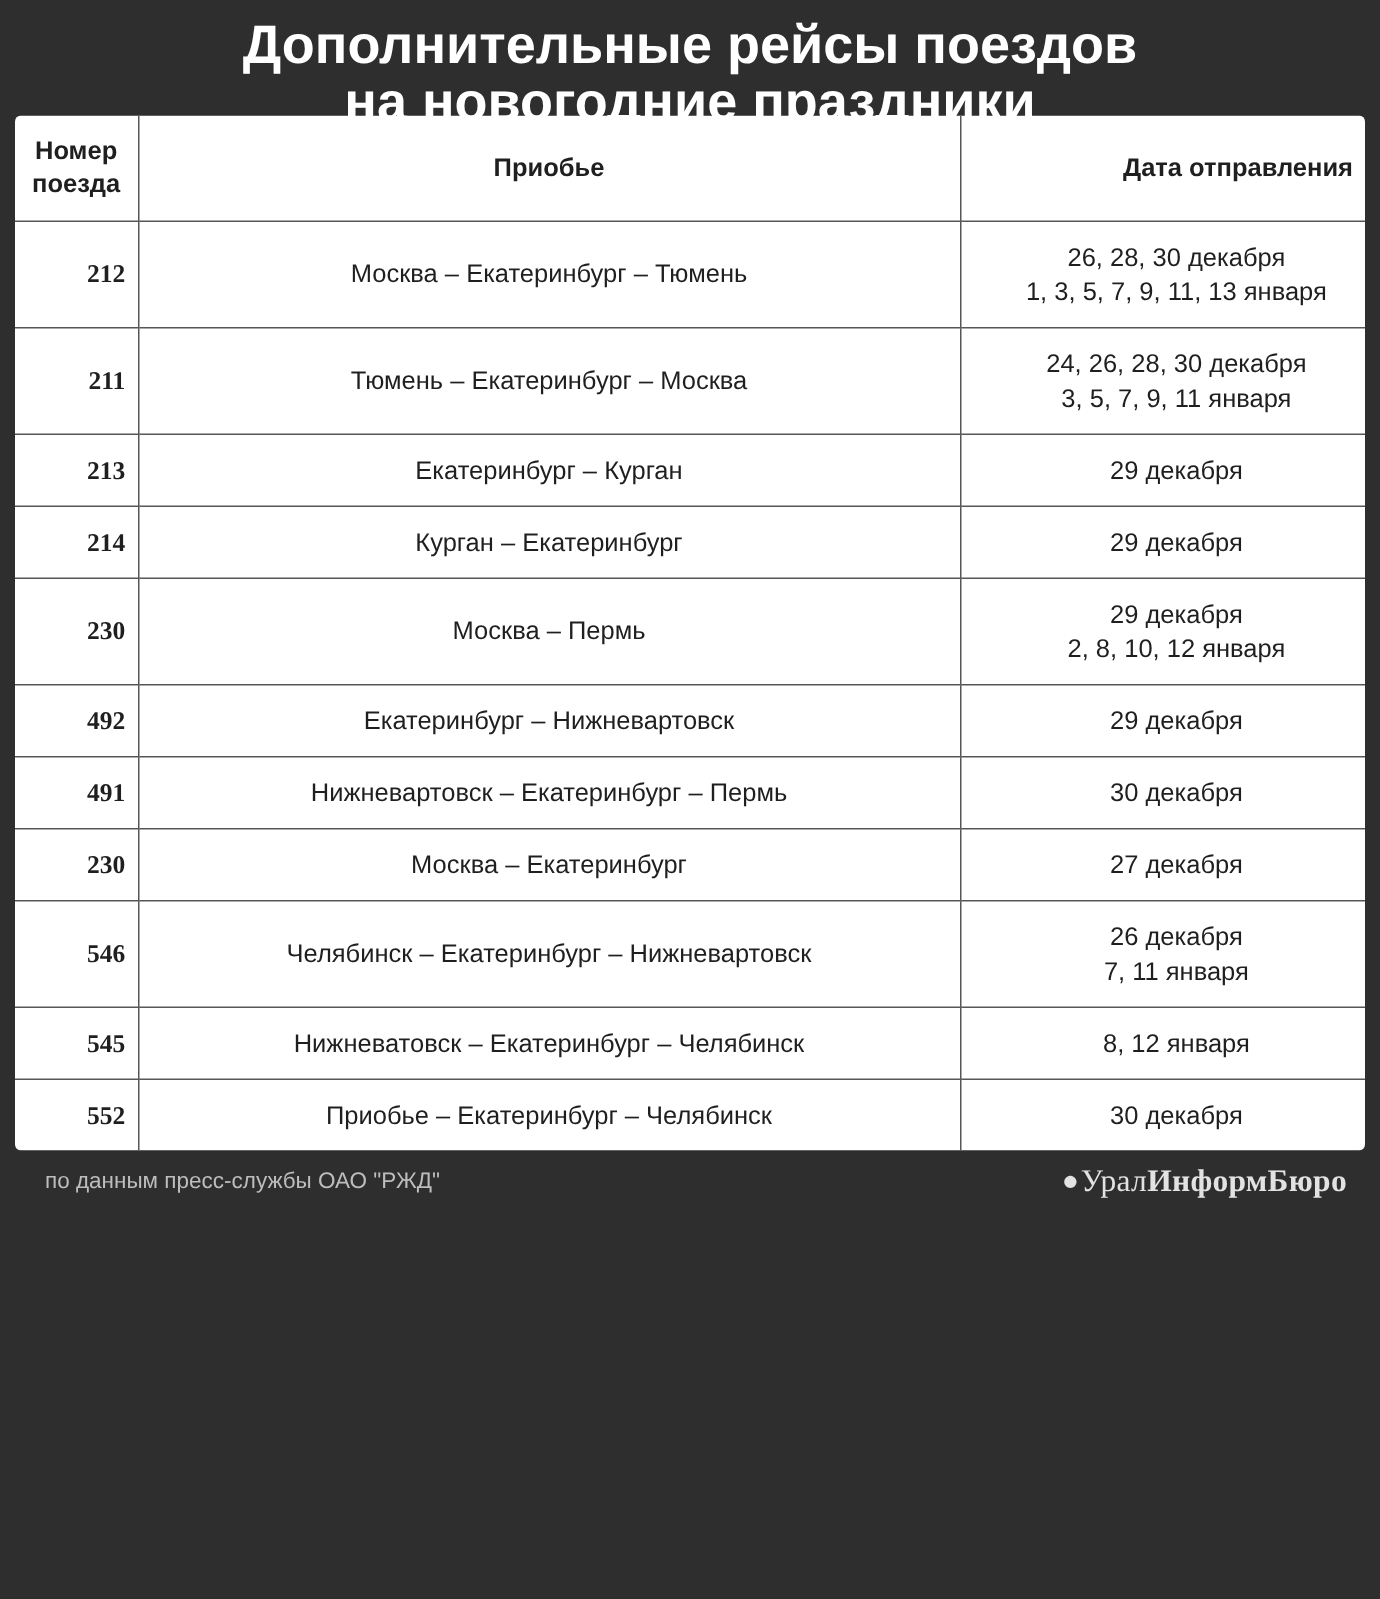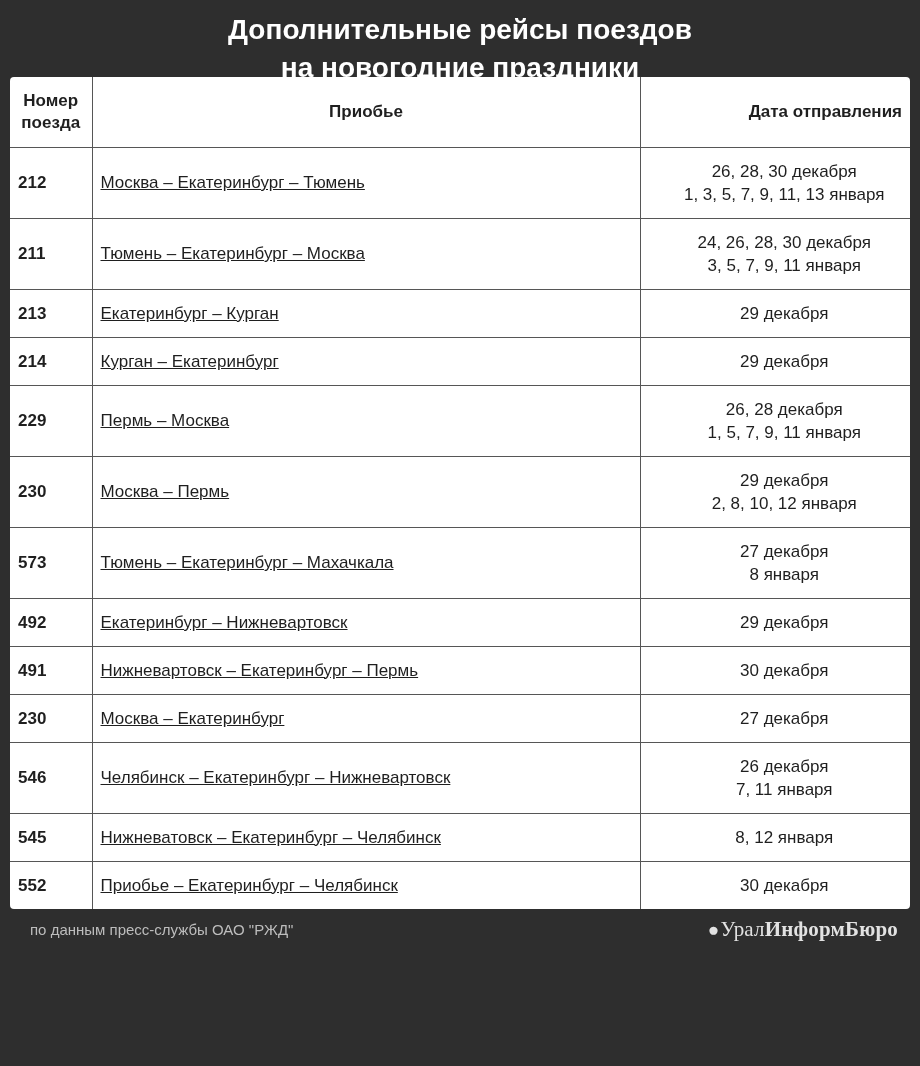--- a/index.html
+++ b/index.html
@@ -9,21 +9,21 @@
     height: 1066px;
     background: #2e2e2e;
     font-family: "Liberation Sans", sans-serif;
     overflow: hidden;
   }
   .title-block {
     height: 77px;
     padding-top: 11px;
     text-align: center;
     color: #ffffff;
-    font-size: 28px;
+    font-size: 36px;
     font-weight: 700;
     line-height: 38px;
   }
   .table-wrap {
     margin: 0 10px;
     border-radius: 4px;
     overflow: hidden;
     background: #ffffff;
   }
   table {
@@ -49,26 +49,26 @@
   }
   col.c-number { width: 82px; }
   col.c-route  { width: 548px; }
   col.c-date   { width: 270px; }
   td {
     padding: 12px 8px;
     font-size: 17px;
     line-height: 23px;
   }
   td.cell-number {
-    text-align: left;
+    text-align: right;
     font-weight: 700;
+    font-family: Liberation Serif, serif;
   }
   td.cell-route {
-    text-align: left;
-    text-decoration: underline;
+    text-align: center;
   }
   td.cell-date {
     text-align: center;
     padding-left: 26px;
     white-space: pre-line;
   }
   .footer {
     height: 42px;
     display: flex;
     justify-content: space-between;
@@ -133,36 +133,24 @@
         <td class="cell-number">213</td>
         <td class="cell-route">Екатеринбург – Курган</td>
         <td class="cell-date">29 декабря</td>
       </tr>
       <tr>
         <td class="cell-number">214</td>
         <td class="cell-route">Курган – Екатеринбург</td>
         <td class="cell-date">29 декабря</td>
       </tr>
       <tr>
-        <td class="cell-number">229</td>
-        <td class="cell-route">Пермь – Москва</td>
-        <td class="cell-date">26, 28 декабря
-1, 5, 7, 9, 11 января</td>
-      </tr>
-      <tr>
         <td class="cell-number">230</td>
         <td class="cell-route">Москва – Пермь</td>
         <td class="cell-date">29 декабря
 2, 8, 10, 12 января</td>
-      </tr>
-      <tr>
-        <td class="cell-number">573</td>
-        <td class="cell-route">Тюмень – Екатеринбург – Махачкала</td>
-        <td class="cell-date">27 декабря
-8 января</td>
       </tr>
       <tr>
         <td class="cell-number">492</td>
         <td class="cell-route">Екатеринбург – Нижневартовск</td>
         <td class="cell-date">29 декабря</td>
       </tr>
       <tr>
         <td class="cell-number">491</td>
         <td class="cell-route">Нижневартовск – Екатеринбург – Пермь</td>
         <td class="cell-date">30 декабря</td>

